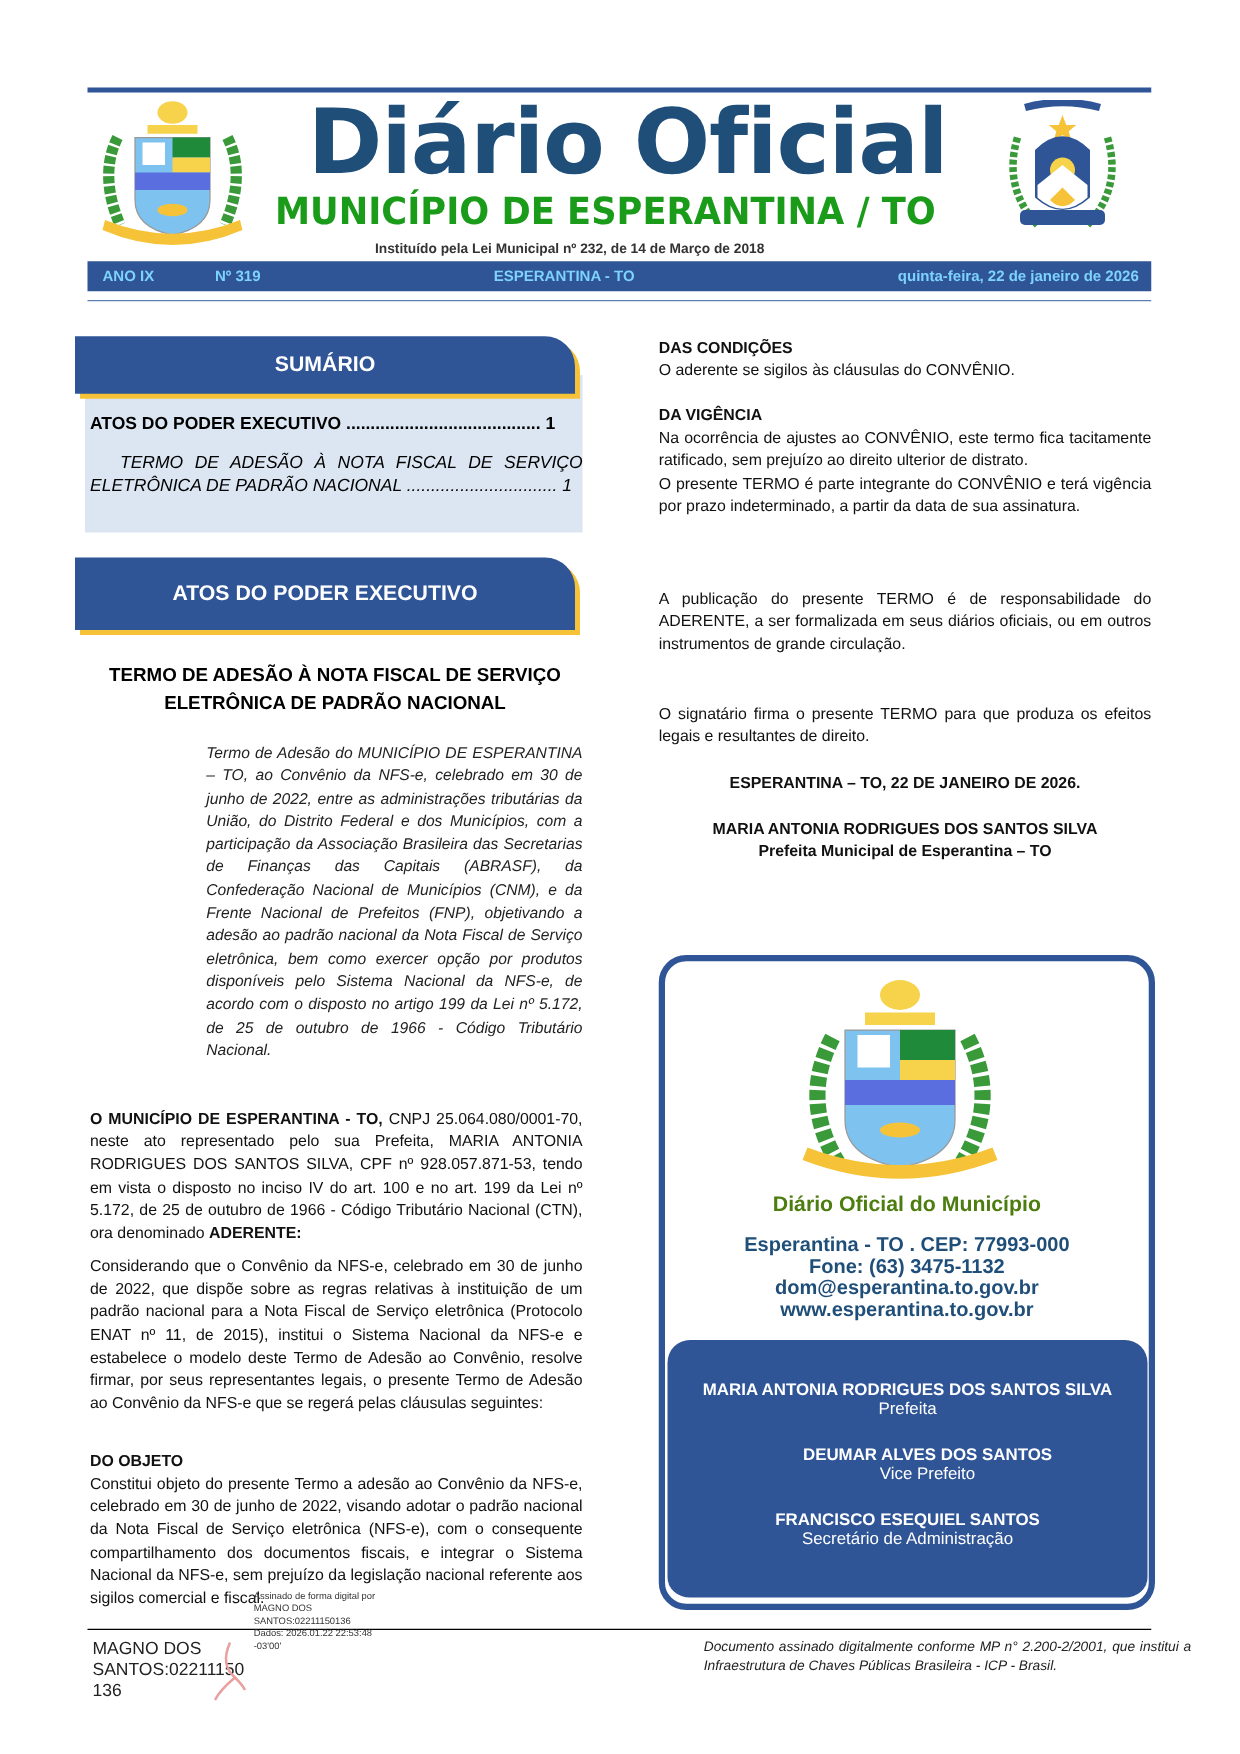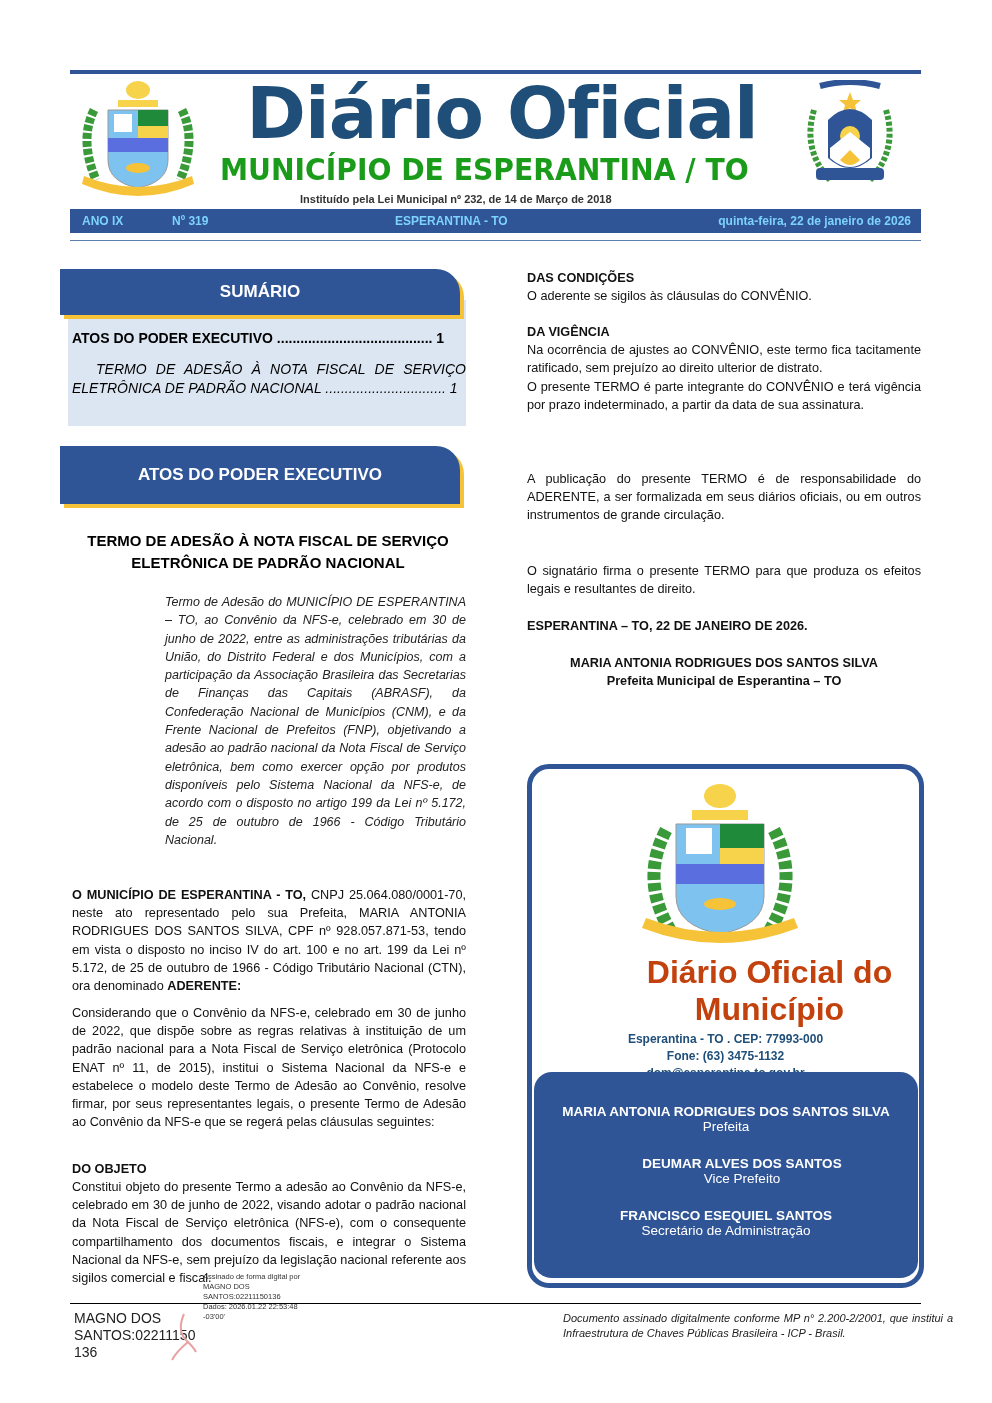--- a/index.html
+++ b/index.html
@@ -50,31 +50,31 @@
   .p-objeto-h { top: 1160px; font-weight: bold; }
   .p-objeto { top: 1178px; }
 
   .right-col { position: absolute; left: 527px; width: 394px; font-size: 12.7px; line-height: 18.2px;
     text-align: justify; color: #111; }
   .rh { font-weight: bold; }
   .r-cond { top: 269px; }
   .r-vig { top: 323px; }
   .r-pub { top: 470px; }
   .r-sig { top: 562px; }
-  .r-date { top: 617px; text-align: left; font-weight: bold; }
+  .r-date { top: 617px; text-align: center; font-weight: bold; }
   .r-sign { top: 654px; text-align: center; font-weight: bold; }
 
   
   .info-card { position: absolute; left: 527px; top: 764px; width: 397px; height: 524px;
     border: 5px solid #2f5597; border-radius: 22px; background: #fff; }
   .card-logo { position: absolute; left: 630px; top: 780px; width: 180px; height: 175px; }
   .card-title { position: absolute; left: 527px; top: 954px; width: 397px; text-align: center;
-    color: #c2410c; font-weight: bold; font-size: 32px; margin-left: 44px; }
+    color: #4d7c0f; font-weight: bold; font-size: 17px; }
   .card-line { position: absolute; left: 527px; width: 397px; text-align: center; color: #1f4e79;
-    font-weight: bold; font-size: 12px; margin-top: 44px; }
+    font-weight: bold; font-size: 16px; }
   .cl1 { top: 988px; } .cl2 { top: 1005px; } .cl3 { top: 1022px; } .cl4 { top: 1040px; }
   .staff-box { position: absolute; left: 534px; top: 1072px; width: 384px; height: 208px;
     background: #2f5597; border-radius: 18px; border-bottom: 2px solid #fff; }
   .staff { position: absolute; left: 534px; width: 384px; text-align: center; color: #fff; font-size: 13.5px; }
   .staff .nm { font-weight: bold; }
   .s1 { top: 1104px; } .s2 { top: 1156px; padding-left: 32px; } .s3 { top: 1208px; text-align: center; }
 
   
   .footer-rule { position: absolute; left: 70px; top: 1303px; width: 851px; height: 1px; background: #000; }
   .sig-name { position: absolute; left: 74px; top: 1310px; width: 130px; font-size: 14px; line-height: 17px; color: #222; }

